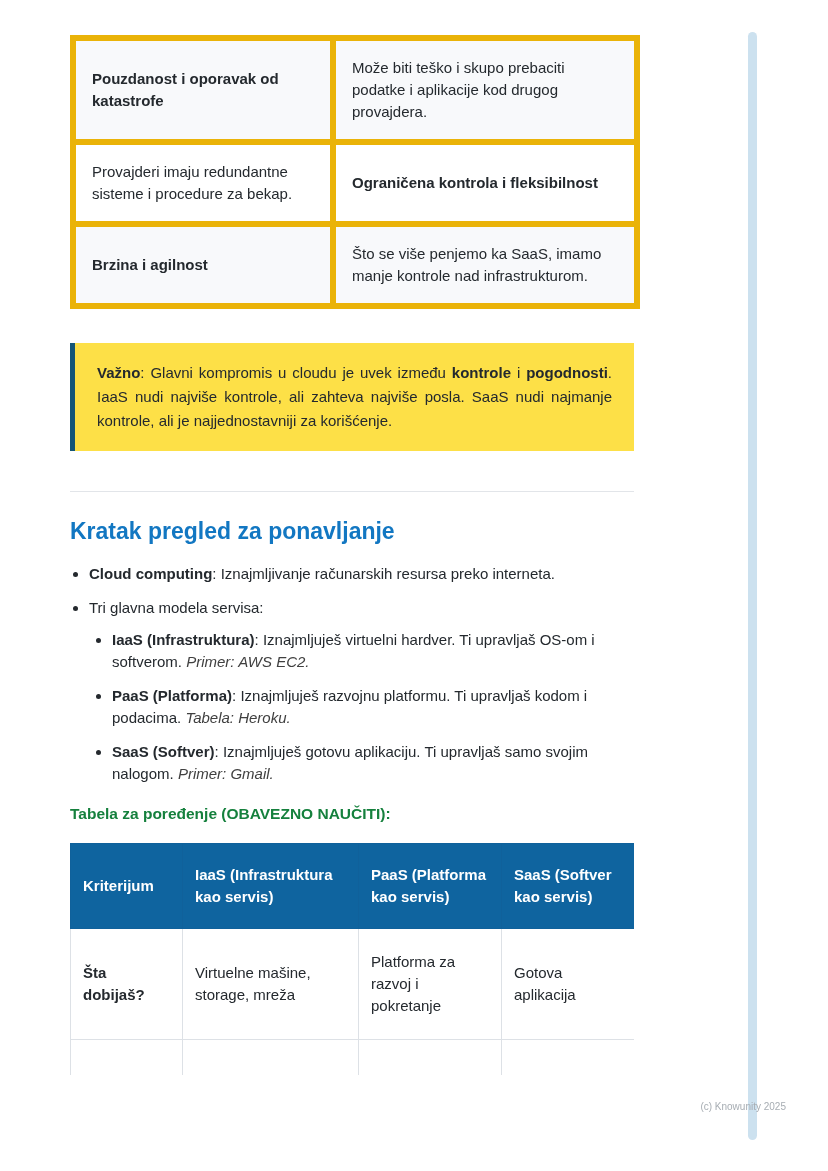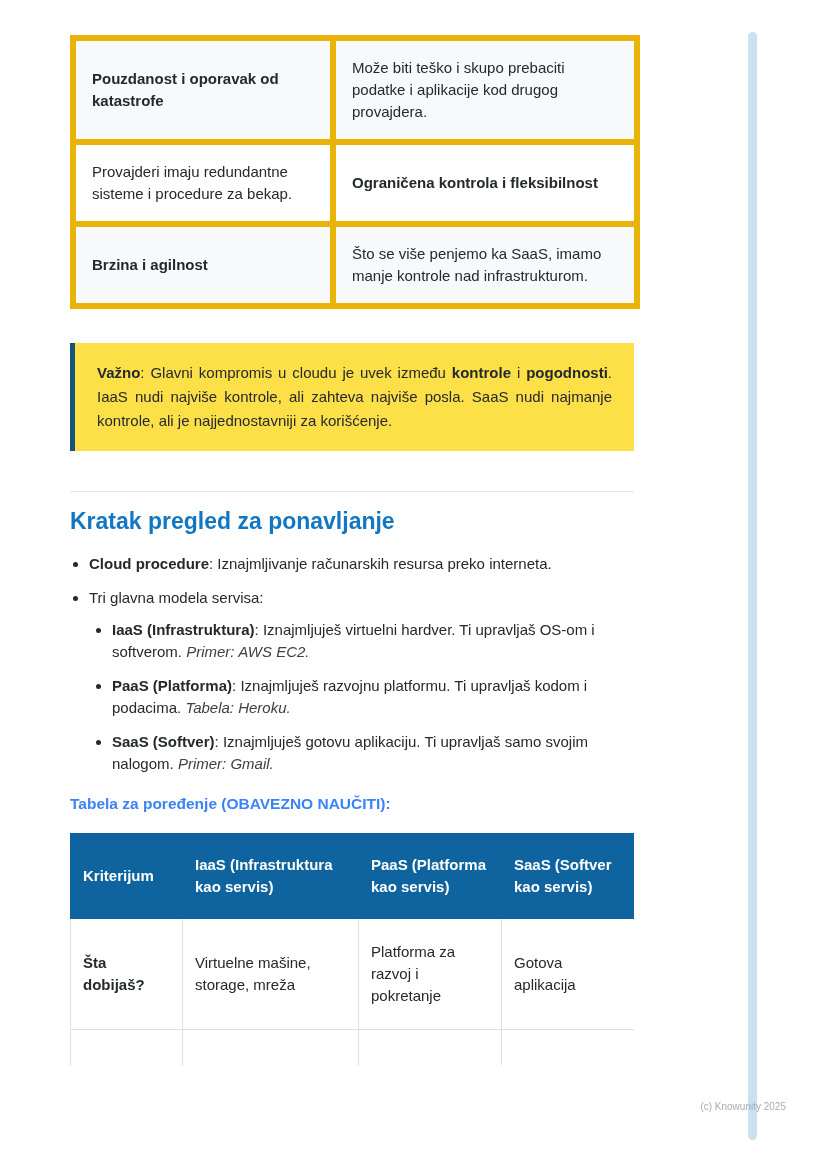--- a/index.html
+++ b/index.html
@@ -52,21 +52,21 @@
 
   
   hr.divider {
     margin-top: 40px;
     border: none;
     border-top: 1px solid #e2e5e9;
   }
 
   
   h2.heading {
-    margin-top: 14px;
+    margin-top: 24px;
     font-size: 23px;
     line-height: 30px;
     font-weight: 700;
     color: #1277c2;
   }
 
   
   ul.list {
     margin-top: 17px;
     padding-left: 19px;
@@ -88,21 +88,21 @@
     line-height: 22px;
     margin-bottom: 12px;
   }
   em.example { color: #404040; }
 
   
   p.table-label {
     margin-top: 20px;
     font-size: 15.5px;
     font-weight: 700;
-    color: #3b82f6;
+    color: #15803d;
   }
 
   
   .t2-clip {
     margin-top: 20px;
     max-height: 232px;
     overflow: hidden;
   }
   table.t2 {
     width: 100%;
@@ -182,21 +182,21 @@
 
   <div class="callout">
     <p><strong>Važno</strong><span>: Glavni kompromis u cloudu je uvek između </span><strong>kontrole</strong><span> i </span><strong>pogodnosti</strong><span>. IaaS nudi najviše kontrole, ali zahteva najviše posla. SaaS nudi najmanje kontrole, ali je najjednostavniji za korišćenje.</span></p>
   </div>
 
   <hr class="divider">
 
   <h2 class="heading">Kratak pregled za ponavljanje</h2>
 
   <ul class="list">
-    <li><strong>Cloud procedure</strong><span>: Iznajmljivanje računarskih resursa preko interneta.</span></li>
+    <li><strong>Cloud computing</strong><span>: Iznajmljivanje računarskih resursa preko interneta.</span></li>
     <li><span>Tri glavna modela servisa:</span>
       <ul class="sublist">
         <li><strong>IaaS (Infrastruktura)</strong><span>: Iznajmljuješ virtuelni hardver. Ti upravljaš OS-om i softverom. </span><em class="example">Primer: AWS EC2.</em></li>
         <li><strong>PaaS (Platforma)</strong><span>: Iznajmljuješ razvojnu platformu. Ti upravljaš kodom i podacima. </span><em class="example">Tabela: Heroku.</em></li>
         <li><strong>SaaS (Softver)</strong><span>: Iznajmljuješ gotovu aplikaciju. Ti upravljaš samo svojim nalogom. </span><em class="example">Primer: Gmail.</em></li>
       </ul>
     </li>
   </ul>
 
   <p class="table-label">Tabela za poređenje (OBAVEZNO NAUČITI):</p>

